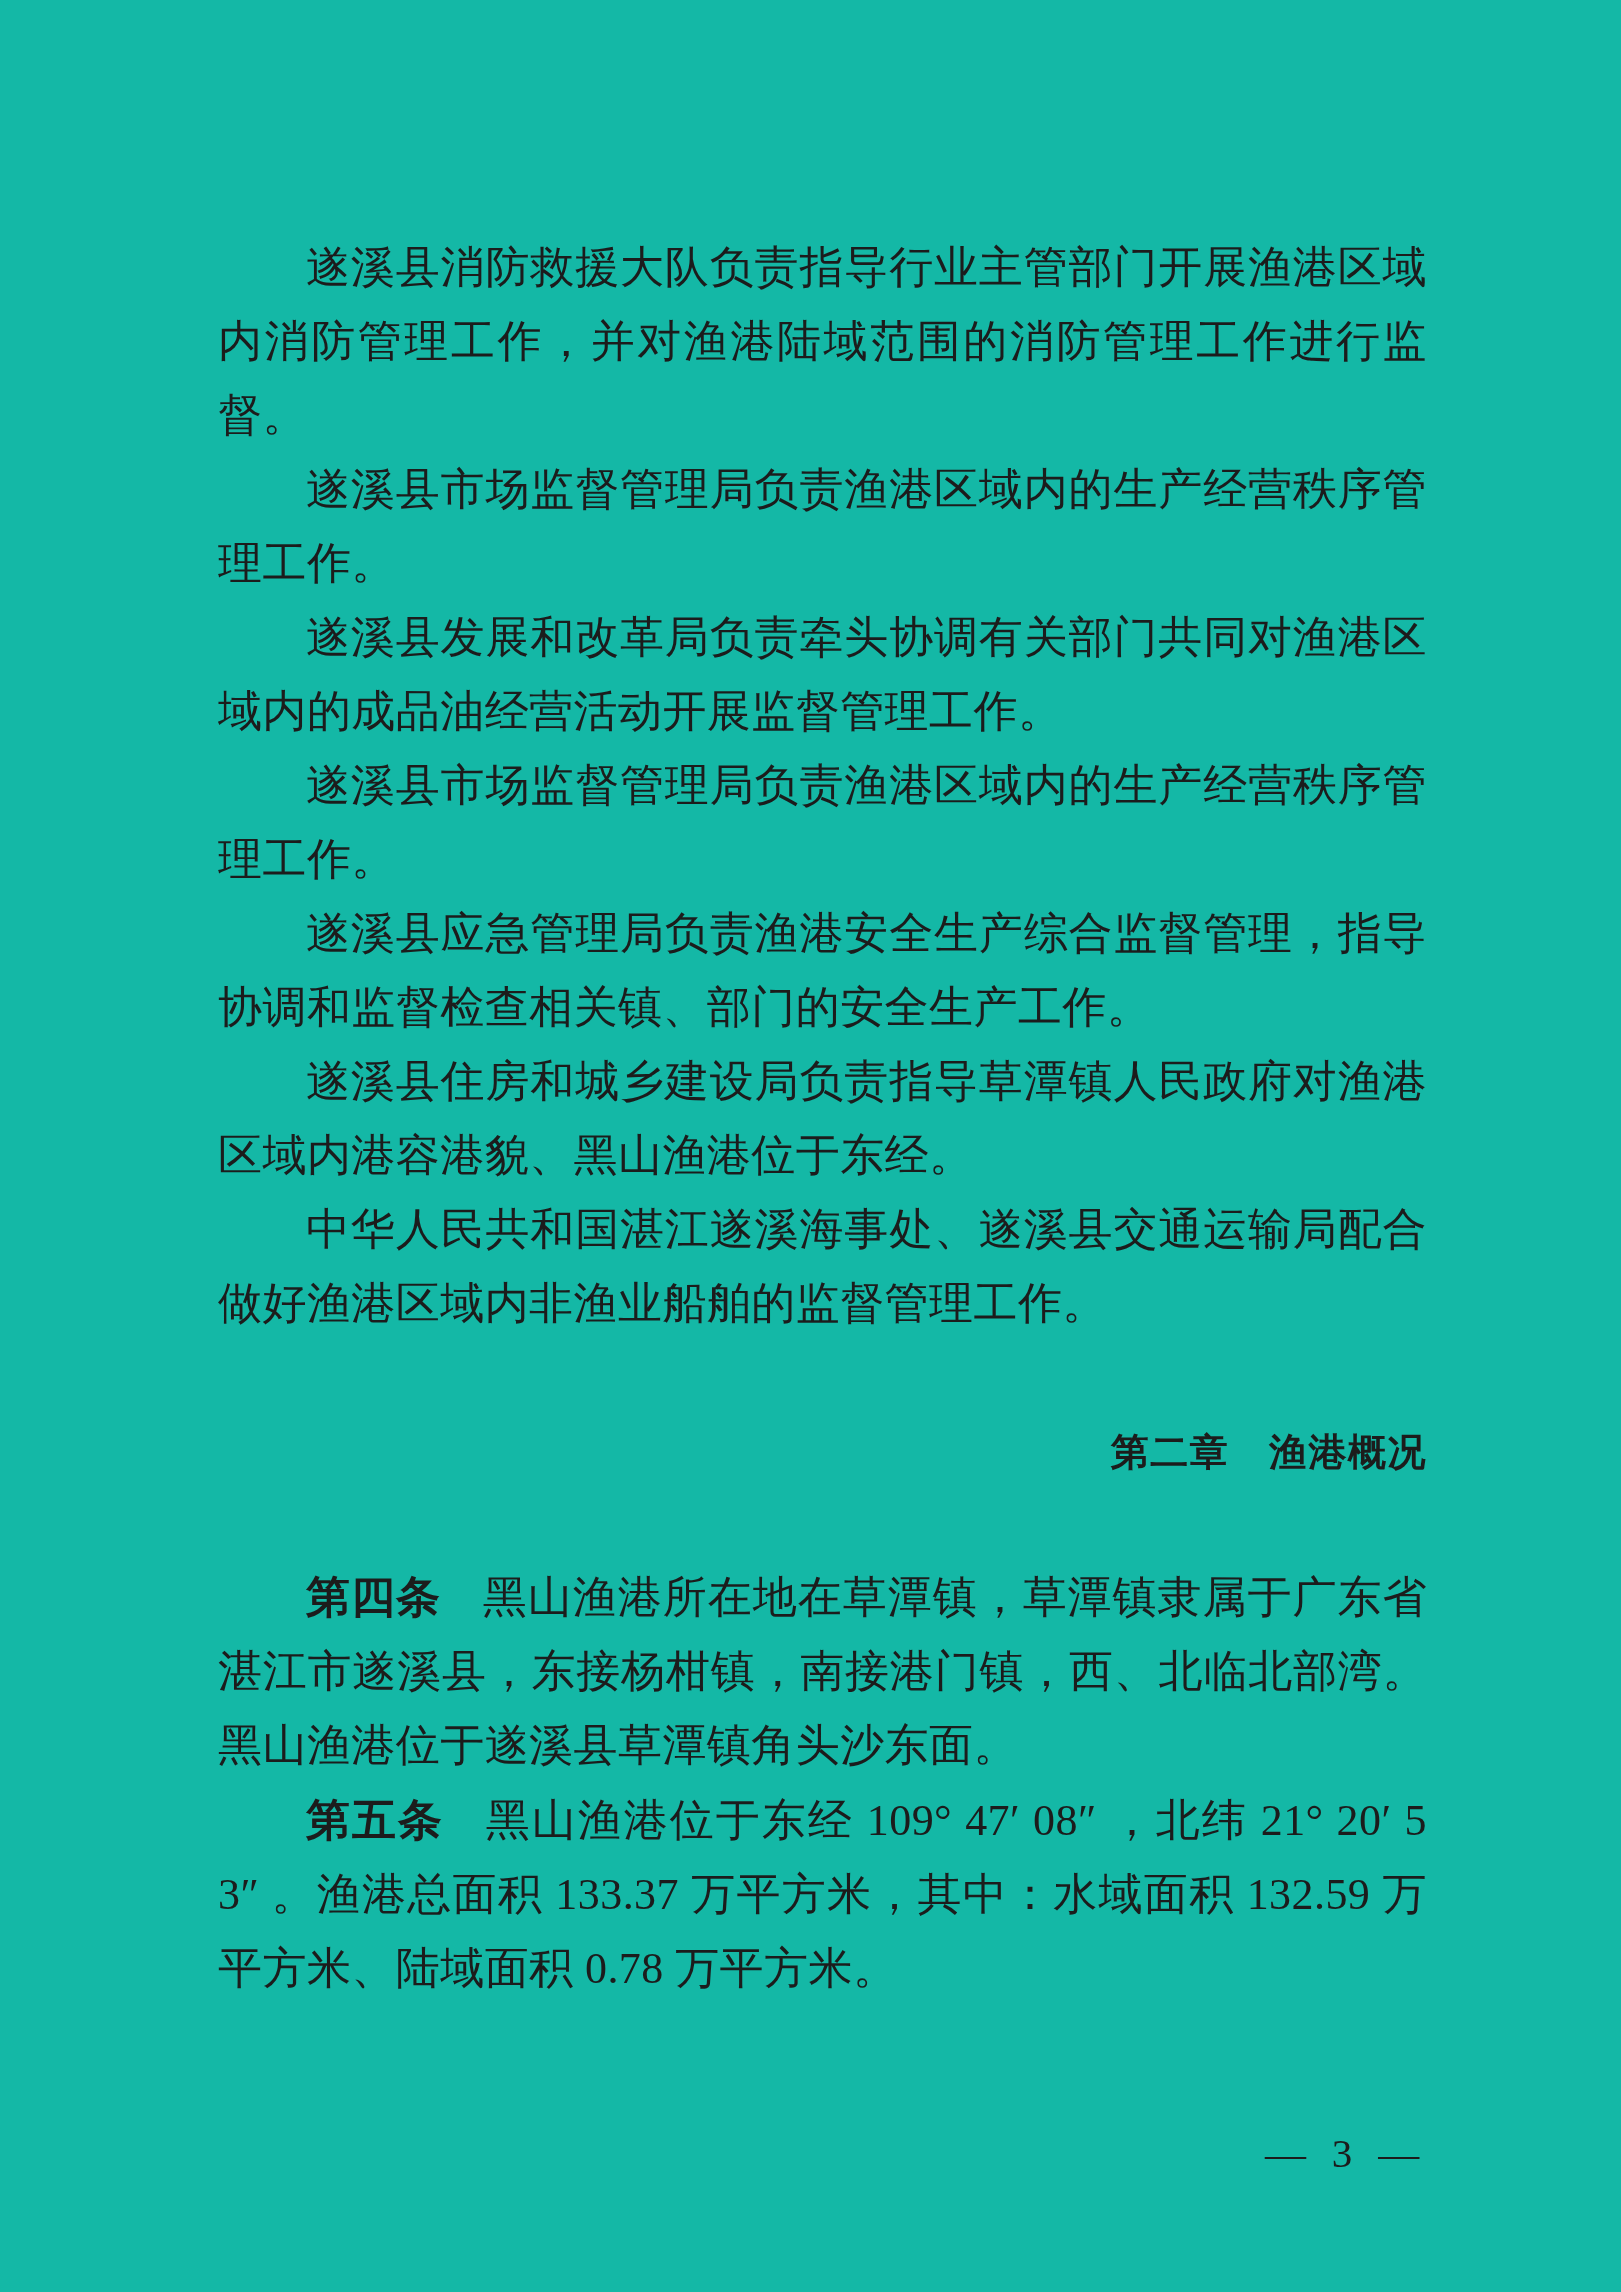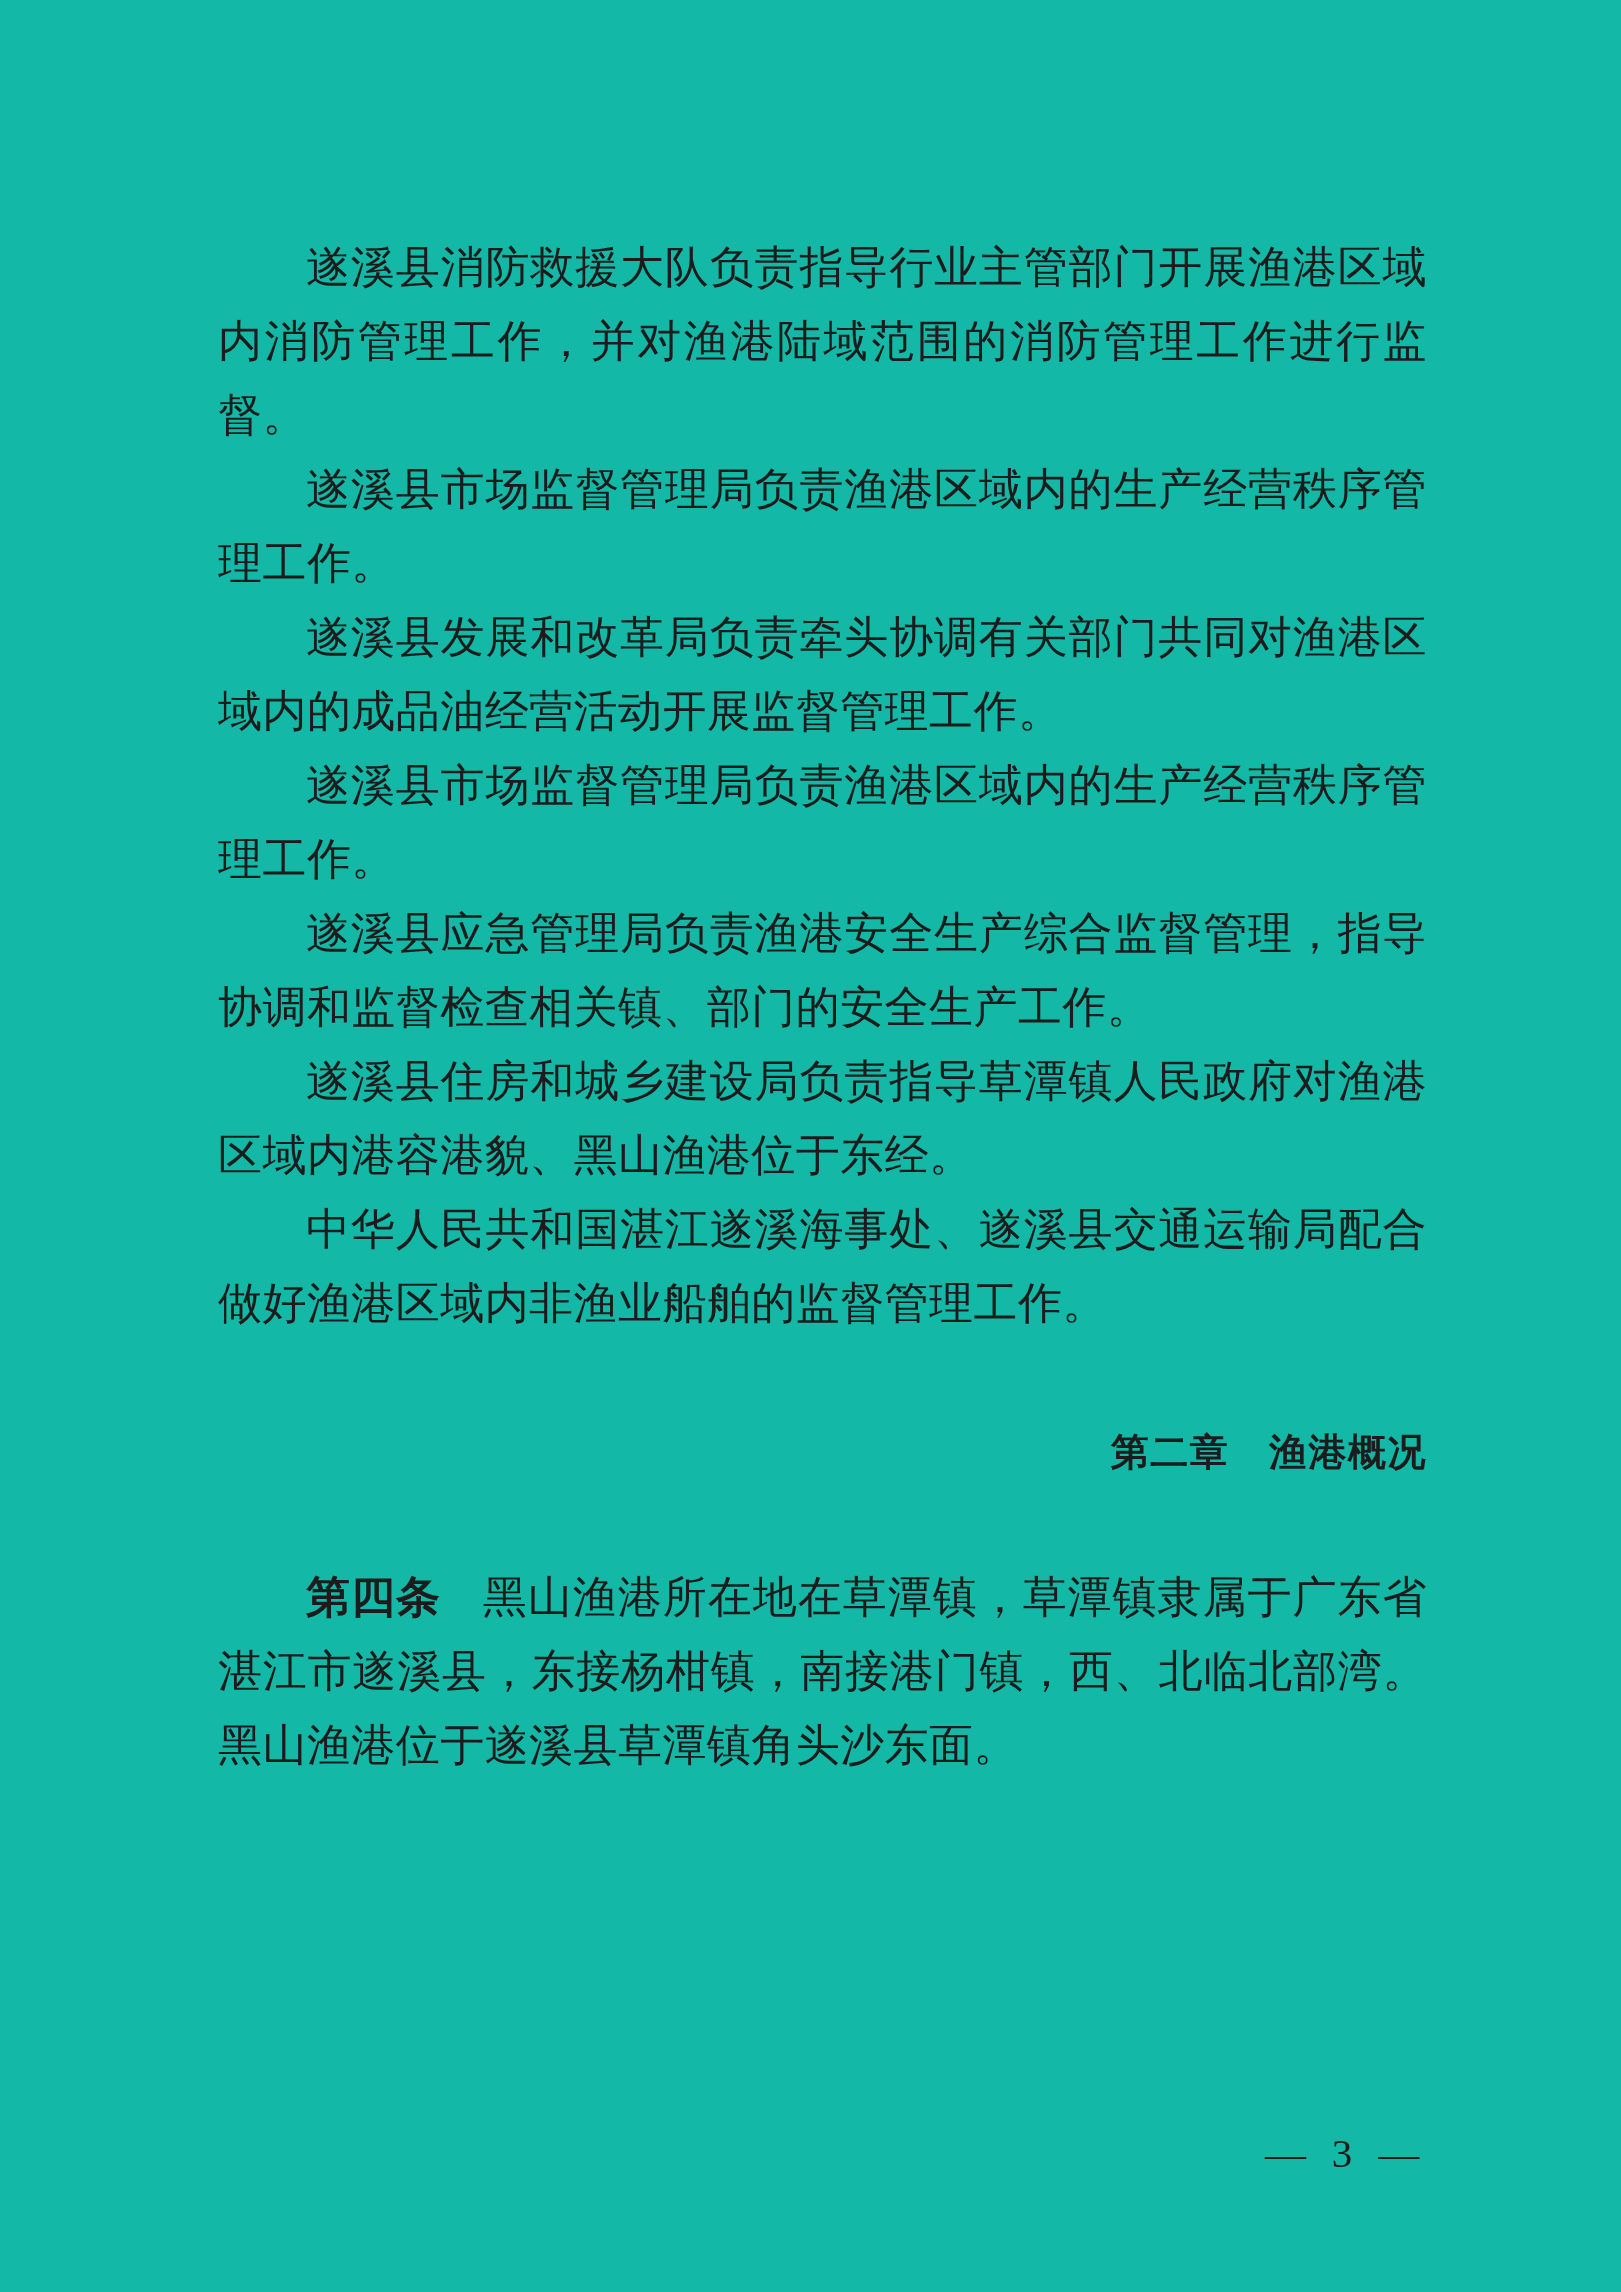--- a/index.html
+++ b/index.html
@@ -65,18 +65,19 @@
     <p class="para">遂溪县发展和改革局负责牵头协调有关部门共同对渔港区域内的成品油经营活动开展监督管理工作。</p>
     <p class="para">遂溪县市场监督管理局负责渔港区域内的生产经营秩序管理工作。</p>
     <p class="para">遂溪县应急管理局负责渔港安全生产综合监督管理，指导协调和监督检查相关镇、部门的安全生产工作。</p>
     <p class="para">遂溪县住房和城乡建设局负责指导草潭镇人民政府对渔港区域内港容港貌、黑山渔港位于东经。</p>
     <p class="para">中华人民共和国湛江遂溪海事处、遂溪县交通运输局配合做好渔港区域内非渔业船舶的监督管理工作。</p>
 
     <h2 class="chapter-heading">第二章　渔港概况</h2>
 
     <p class="para article-block"><span class="article-label">第四条</span><span>黑山渔港所在地在草潭镇，草潭镇隶属于广东省湛江市遂溪县，东接杨柑镇，南接港门镇，西、北临北部湾。黑山渔港位于遂溪县草潭镇角头沙东面。</span></p>
 
+    <p class="para"><span class="article-label">第五条</span><span>黑山渔港位于东经 109° 47′ 08″ ，北纬 21° 20′ 53″ 。渔港总面积 133.37 万平方米，其中：水域面积 132.59 万平方米、陆域面积 0.78 万平方米。</span></p>
 
   </div>
 
   <div class="page-number">— 3 —</div>
 </div>
 
 
 </body></html>

